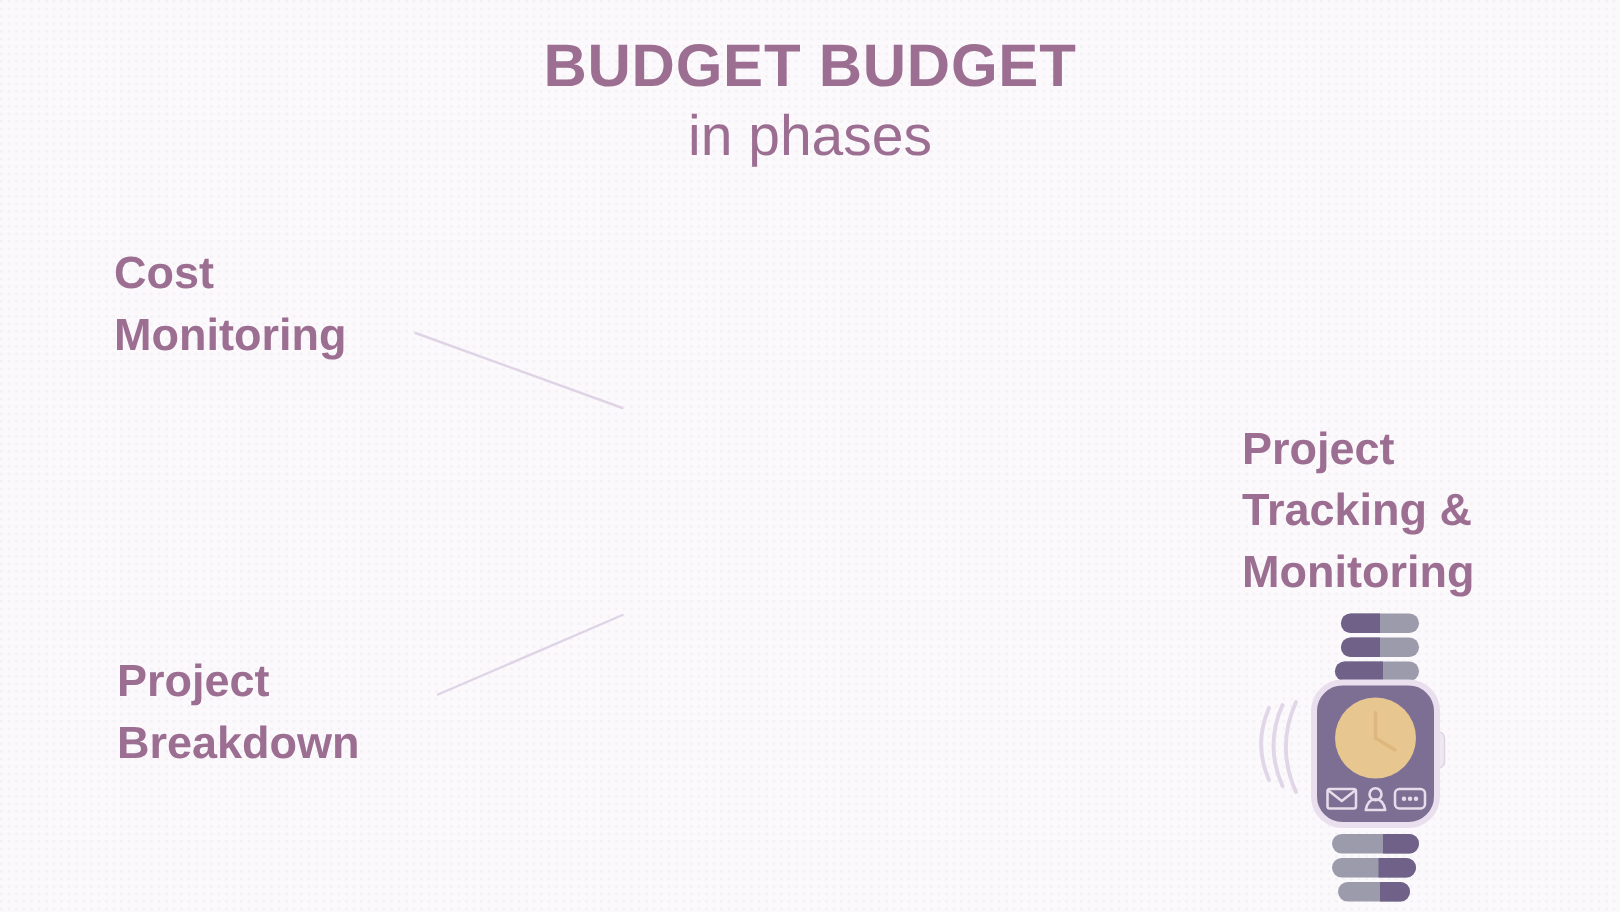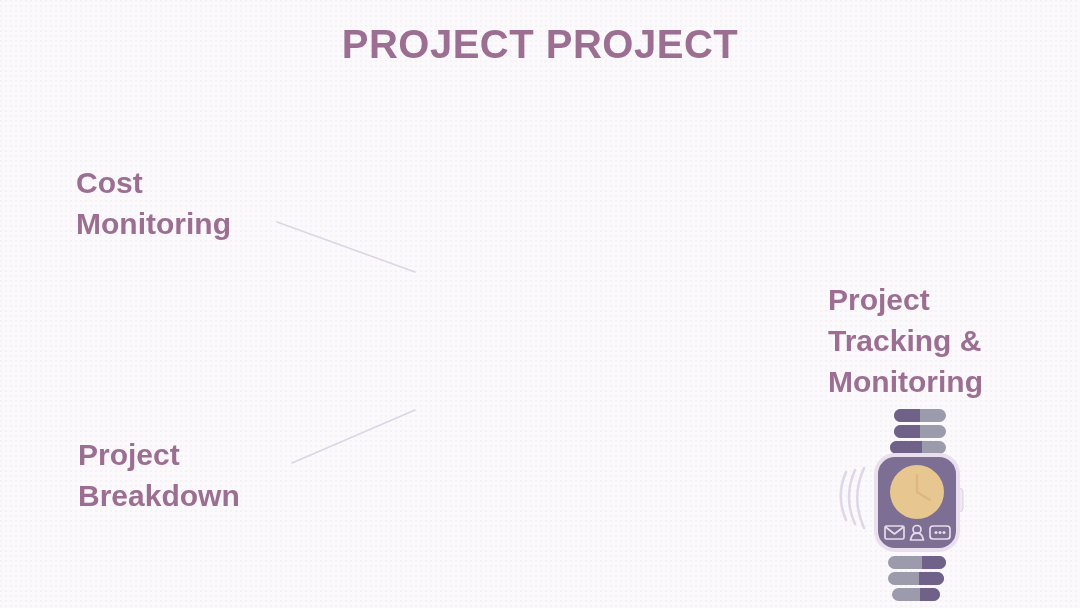--- a/index.html
+++ b/index.html
@@ -71,21 +71,22 @@
     top:400px;
     width:180px;
     height:208px;
   }
   #smartwatch svg { display:block; }
 </style>
 </head>
 <body>
 
 <div id="title-block">
-  <span id="title-main">PROJECT PROJECT</span>
+  <span id="title-main">BUDGET BUDGET</span>
+  <span id="title-sub">in phases</span>
 </div>
 
 <svg id="connectors" viewBox="0 0 1080 608" width="1080" height="608" aria-hidden="true">
   <line x1="277" y1="222" x2="415" y2="272" stroke="#ded4e6" stroke-width="1.6" stroke-linecap="round"></line>
   <line x1="292" y1="463" x2="415" y2="410" stroke="#ded4e6" stroke-width="1.6" stroke-linecap="round"></line>
 </svg>
 
 <div class="phase-label" id="phase-cost-estimation">Cost
 Monitoring</div>
 

